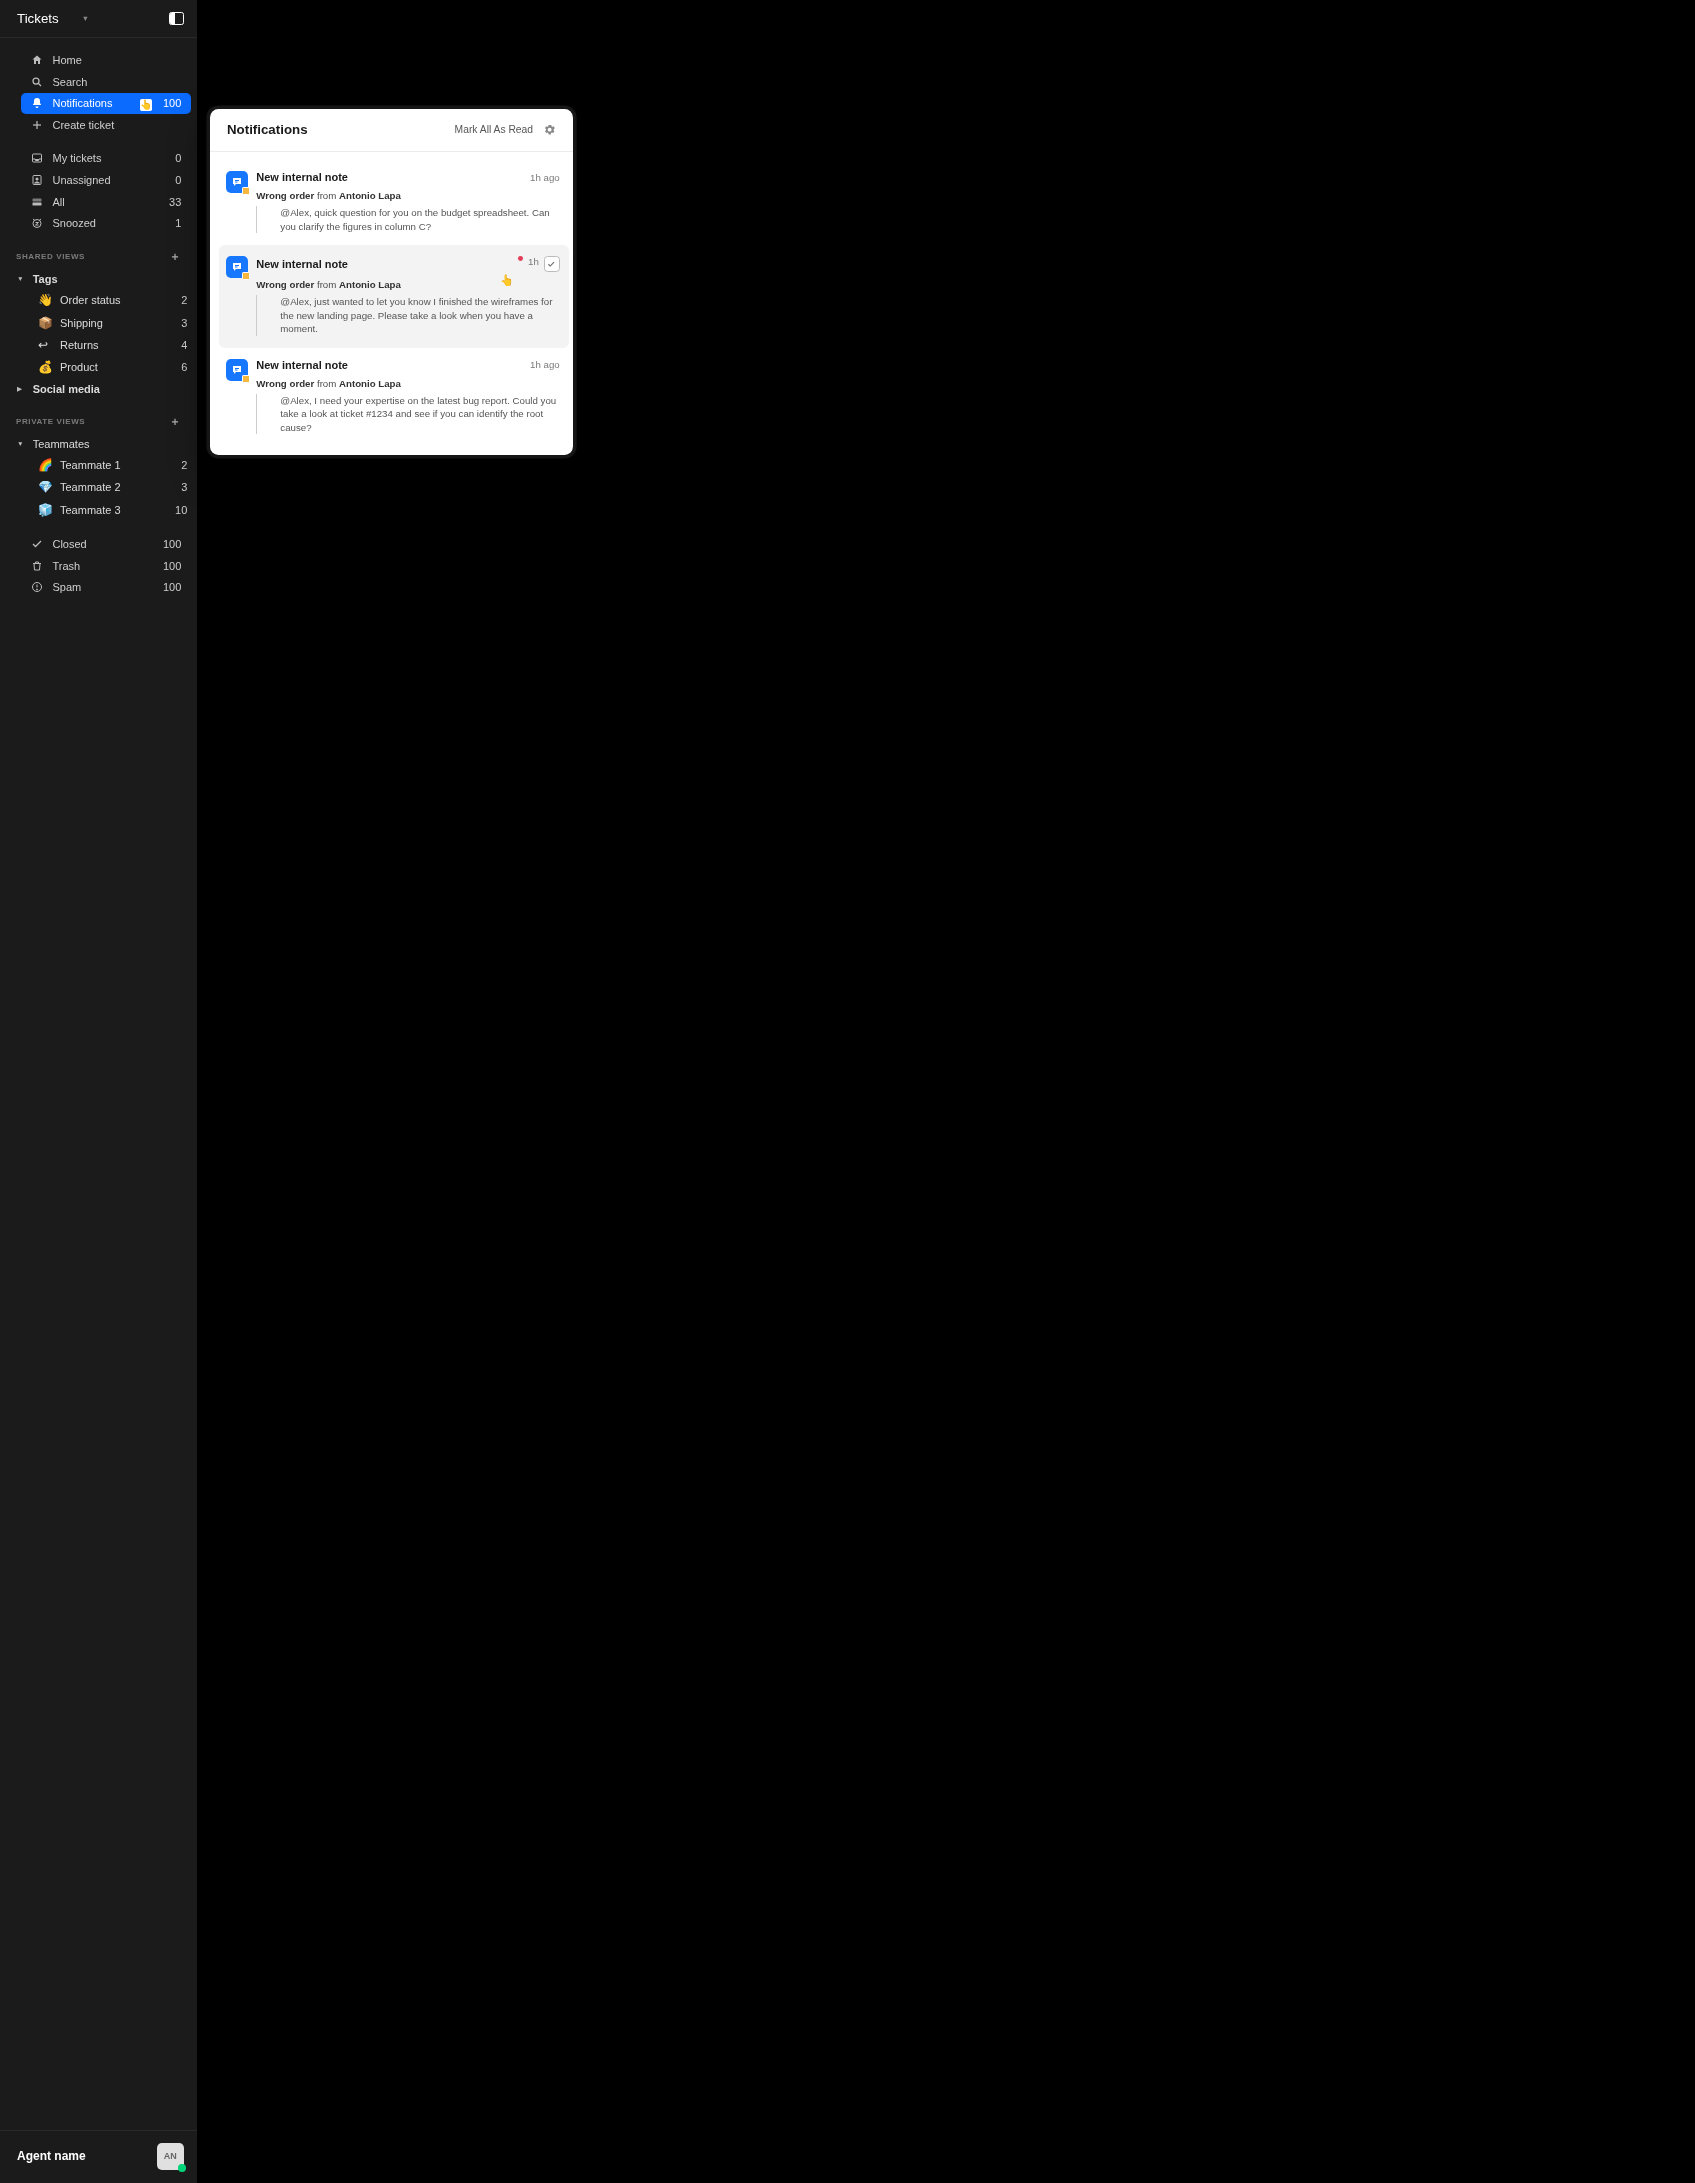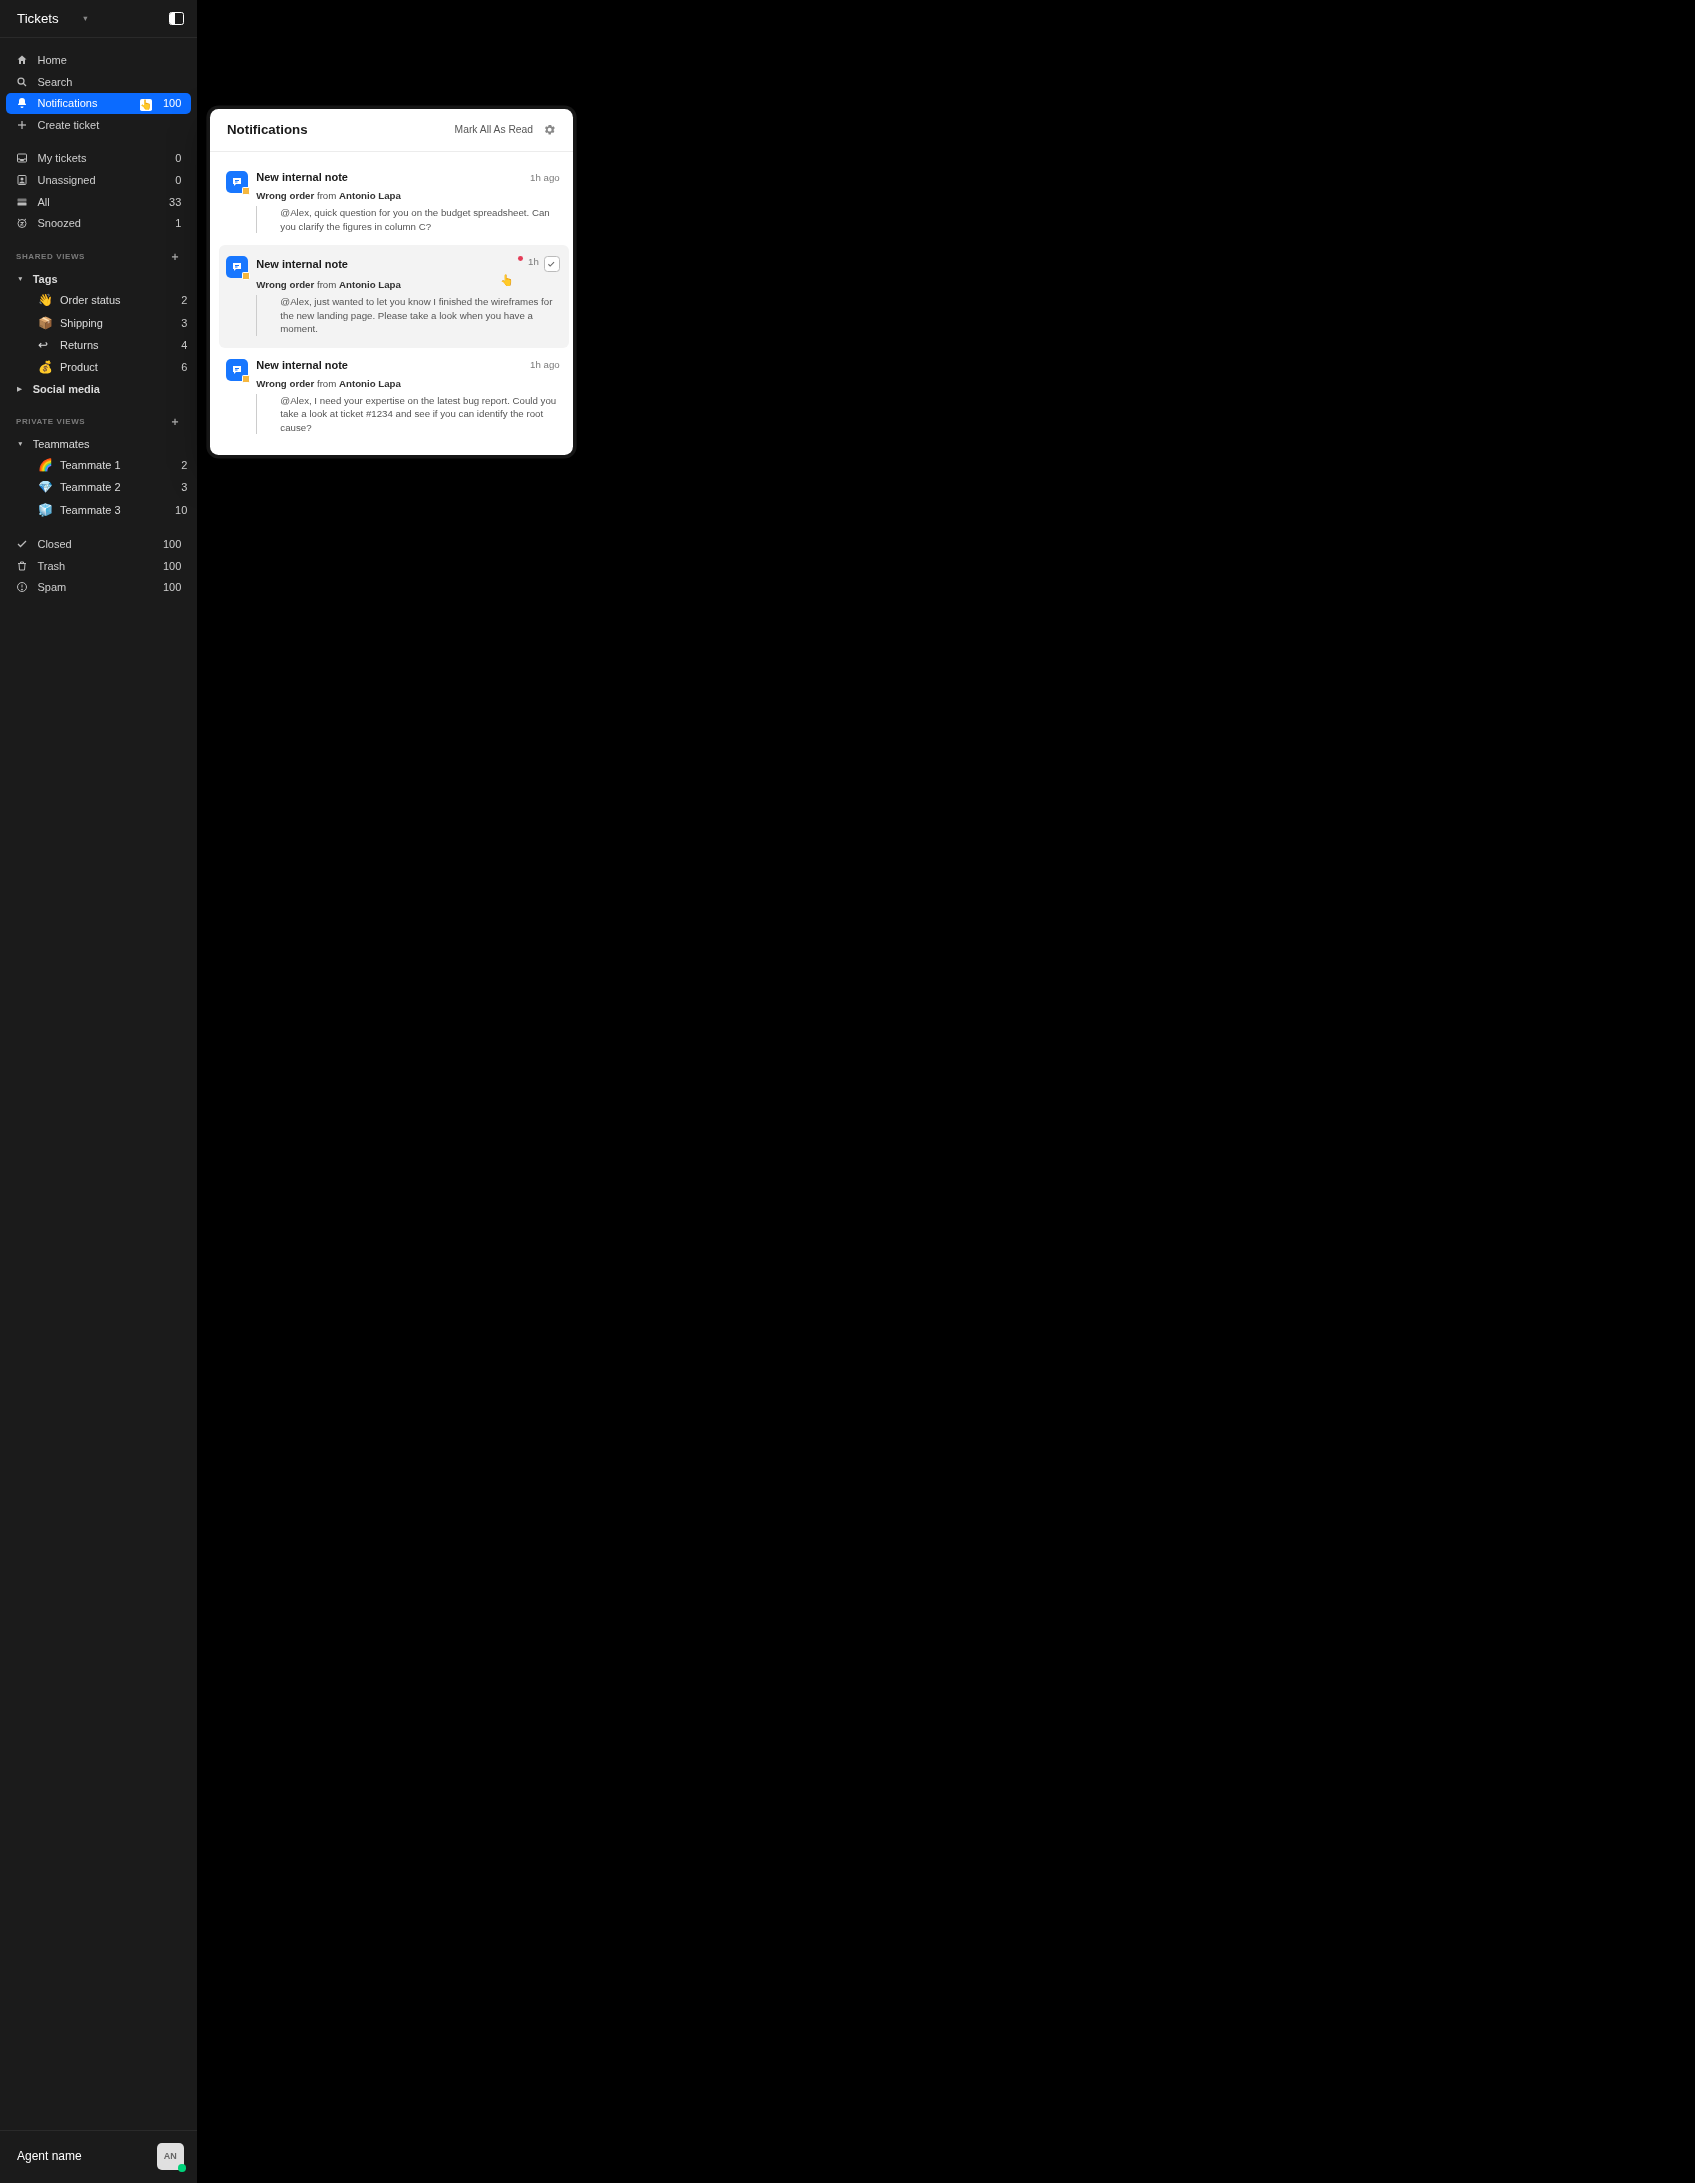--- a/index.html
+++ b/index.html
@@ -30,21 +30,21 @@
   }
   .caret-down { font-size:7.3px; color:#888; }
   .panel-toggle {
     width:14.6px; height:13.3px;
     border:1.2px solid #fff; border-radius:2.4px;
     display:flex;
   }
   .panel-toggle::before{content:"";width:4.9px;height:100%;background:#fff;border-radius:1.2px 0 0 1.2px;}
 
   .side-scroll{flex:1; overflow:auto; padding-top:11px;}
-  .nav-group{padding:0 6px;}
+  .nav-group{padding:0 6px;margin-left:15px;}
   .nav-item{
     display:flex; align-items:center; gap:8.5px;
     padding:4.9px 9.7px;
     border-radius:4.9px;
     color:#cfcfcf; font-size:11px;
     cursor:pointer; position:relative;
   }
   .nav-item .count{margin-left:auto; color:#cfcfcf;}
   .nav-item.active{background:#0b6bff; color:#fff;}
   .nav-item.active .count{color:#fff;}
@@ -71,21 +71,21 @@
   .tree-item .count{margin-left:auto; color:#cfcfcf; font-size:11px;}
   .tree-chevron{font-size:6.7px; width:9.7px; color:#bbb;}
   .tree-child{padding-left:38px;}
   .emoji{font-size:12px; width:16px; display:inline-block;}
 
   .side-footer{
     border-top:0.6px solid #2a2a2a;
     padding:12px 13.3px 13.3px 17px;
     display:flex; align-items:center; justify-content:space-between;
   }
-  .side-footer .agent{font-size:12px; font-weight:400; color:#fff;}
+  .side-footer .agent{font-size:12px; font-weight:700; color:#fff;}
   .avatar-box{
     width:27px;height:27px;border-radius:4.9px;
     background:#e0e0e0; color:#666;
     font-size:9px; font-weight:600;
     display:flex;align-items:center;justify-content:center;
     position:relative;
     margin-left:8px;
   }
   .avatar-box::after{
     content:""; position:absolute; right:-1.8px; bottom:-1.8px;

